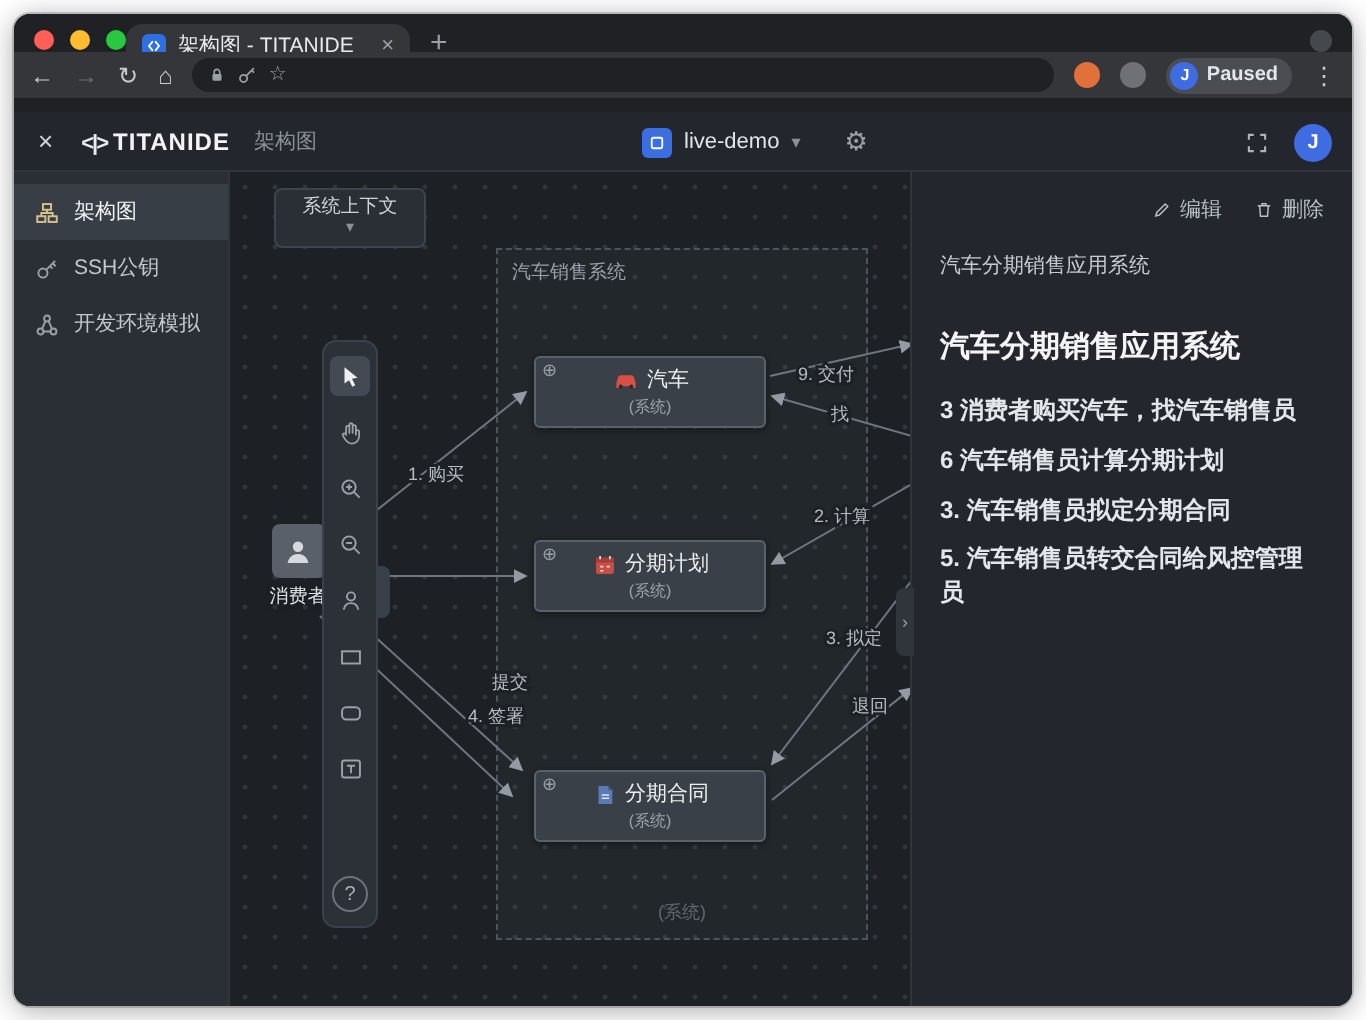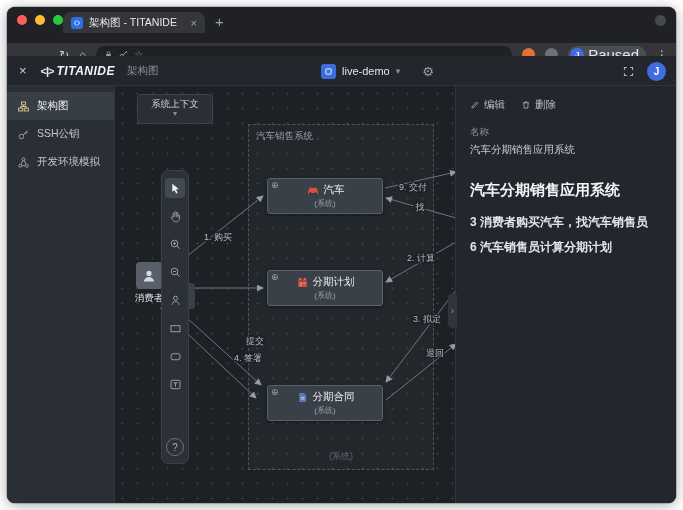--- a/index.html
+++ b/index.html
@@ -2,21 +2,21 @@
 <html><head>
 <meta charset="utf-8">
 <style>
   * { margin:0; padding:0; box-sizing:border-box; }
   body { width:683px; height:510px; background:#ffffff; font-family:"Liberation Sans","DejaVu Sans",sans-serif; }
   .screen { position:relative; width:683px; height:510px; background:#ffffff; overflow:hidden; }
   .window { position:absolute; left:7px; top:7px; width:669px; height:496px; border-radius:8px; overflow:hidden;
             background:#202124; box-shadow:0 2px 14px rgba(0,0,0,.35), 0 0 0 1px rgba(0,0,0,.18); }
 
   
-  .tabstrip { position:relative; height:36px; background:#202124; }
+  .tabstrip { position:relative; height:19px; background:#202124; }
   .lights { position:absolute; left:10px; top:8px; display:flex; gap:8px; }
   .light { width:10px; height:10px; border-radius:50%; }
   .light.r { background:#ff5f57; } .light.y { background:#febc2e; } .light.g { background:#28c840; }
   .tab { position:absolute; left:56px; top:5px; width:142px; height:21px; background:#35363a; border-radius:8px 8px 0 0;
          display:flex; align-items:center; gap:6px; padding:0 6px 0 8px; }
   .favicon { width:12px; height:12px; border-radius:3px; background:#2f6fe4; flex:0 0 auto; display:flex; align-items:center; justify-content:center; }
   .tab-title { flex:1; font-size:10.5px; color:#e8eaed; white-space:nowrap; overflow:hidden; }
   .tab-close { font-size:11px; color:#9aa0a6; padding:0 2px; }
   .newtab { position:absolute; left:208px; top:6px; font-size:15px; color:#9aa0a6; line-height:18px; }
   .strip-btn { position:absolute; right:10px; top:8px; width:11px; height:11px; border-radius:50%; background:#45484d; }
@@ -28,31 +28,31 @@
   .omnibox { flex:1; height:17px; border-radius:9px; background:#202124; display:flex; align-items:center; gap:5px; padding:0 8px; }
   .url { font-size:10px; color:#e8eaed; white-space:nowrap; overflow:hidden; flex:1; }
   .url .path { color:#9aa0a6; }
   .field-ic { font-size:10px; color:#9aa0a6; }
   .ext { width:13px; height:13px; border-radius:50%; }
   .ext.orange { background:#e2703a; }
   .ext.darkic { background:#6e7277; }
   .profile-chip { height:18px; border-radius:9px; background:#4a4d51; display:flex; align-items:center; gap:4px; padding:1px 7px 1px 2px; }
   .mini-avatar { width:14px; height:14px; border-radius:50%; background:#3f6ce0; color:#fff; font-size:8px; font-weight:bold;
                  display:flex; align-items:center; justify-content:center; }
-  .profile-status { font-size:15px; color:#e3e6ea; }
+  .profile-status { font-size:10px; color:#e3e6ea;font-weight:bold; }
   .kebab { font-size:12px; color:#c6cbd1; }
 
   
   .app { position:absolute; left:0; top:49px; right:0; bottom:0; background:#1e2227; }
   .app-header { position:absolute; left:0; top:0; right:0; height:30px; background:#23272d; border-bottom:1px solid #30353b;
                 display:flex; align-items:center; padding:0 12px; }
   .app-close { color:#cfd3d8; font-size:13px; margin-right:14px; }
   .logo { display:flex; align-items:baseline; gap:3px; }
   .logo-mark { color:#e8ebef; font-weight:bold; font-size:11px; letter-spacing:-1px; }
-  .logo-text { color:#f1f3f5; font-weight:bold; font-size:12px; letter-spacing:.5px;font-style:italic; }
+  .logo-text { color:#f1f3f5; font-weight:bold; font-size:12px; letter-spacing:.5px; }
   .doc-type { color:#8a9096; font-size:10.5px; margin-left:12px; }
   .ws { position:absolute; left:278px; top:0; height:30px; display:flex; align-items:center; gap:6px;padding-left:36px; }
   .ws-badge { width:15px; height:15px; border-radius:3px; background:#3b6fe0; display:flex; align-items:center; justify-content:center; }
   .ws-badge svg { display:block; }
   .ws-name { color:#e1e5ea; font-size:11px; }
   .ws-chev { color:#8a9096; font-size:9px; }
   .gear { color:#9aa0a6; font-size:13px; margin-left:16px; }
   .header-right { position:absolute; right:10px; top:0; height:30px; display:flex; align-items:center; gap:12px; }
   .fs-ic { color:#aeb4ba; display:flex; }
   .avatar { width:19px; height:19px; border-radius:50%; background:#3f6ce0; color:#fff; font-size:10px; font-weight:bold;
@@ -92,21 +92,21 @@
   .palette { position:absolute; left:46px; top:84px; width:28px; height:294px; background:#2c3138; border:1px solid #3b414a;
              border-radius:7px; display:flex; flex-direction:column; align-items:center; padding:7px 0; gap:8px; z-index:2; }
   .tool { width:20px; height:20px; border-radius:4px; display:flex; align-items:center; justify-content:center; color:#9aa1a8; }
   .tool.active { background:#434a53; color:#eef0f3; }
   .palette-handle { position:absolute; right:-7px; top:112px; width:7px; height:26px; background:#3a4049; border-radius:0 4px 4px 0; }
   .help-btn { margin-top:auto; width:18px; height:18px; border-radius:50%; border:1px solid #6b727b; color:#aab0b8;
               font-size:10px; display:flex; align-items:center; justify-content:center; }
 
   
   .inspector { position:absolute; right:0; top:30px; bottom:0; width:221px; background:#23272d; border-left:1px solid #30353b; padding:12px 14px; }
-  .insp-actions { display:flex; justify-content:flex-start; gap:16px; margin-bottom:14px; }
+  .insp-actions { display:flex; justify-content:flex-end; gap:16px; margin-bottom:14px; }
   .insp-action { display:flex; align-items:center; gap:4px; color:#b9bfc6; font-size:10.5px; }
   .name-label { font-size:9.5px; color:#8a9096; margin-bottom:4px; }
   .name-value { font-size:10.5px; color:#c6cbd0; margin-bottom:24px; }
   .insp-title { font-size:15px; font-weight:bold; color:#f2f4f6; margin-bottom:14px; }
   .step { font-size:12px; font-weight:bold; color:#e3e7eb; line-height:1.4; margin-bottom:8px; }
   .insp-handle { position:absolute; left:-8px; top:208px; width:9px; height:34px; background:#30353c; border-radius:4px 0 0 4px;
                  display:flex; align-items:center; justify-content:center; color:#9aa2ab; font-size:9px; }
 </style>
 </head>
 <body>
@@ -385,22 +385,23 @@
               </svg>
             <span>编辑</span>
           </span>
           <span class="insp-action">
             <svg width="10" height="10" viewBox="0 0 16 16">
                 <path d="M3 4.5h10M6.5 4.5V3h3v1.5M4.5 4.5l.7 8.5h5.6l.7-8.5" fill="none" stroke="currentColor" stroke-width="1.2"></path>
               </svg>
             <span>删除</span>
           </span>
         </div>
-        <div class="name-label">名称</div>
         <div class="name-value">汽车分期销售应用系统</div>
         <div class="insp-title">汽车分期销售应用系统</div>
         <div class="step">3 消费者购买汽车，找汽车销售员</div>
         <div class="step">6 汽车销售员计算分期计划</div>
+        <div class="step">3. 汽车销售员拟定分期合同</div>
+        <div class="step">5. 汽车销售员转交合同给风控管理员</div>
       </div>
 
     </div>
   </div>
 </div>
 
 </body></html>

